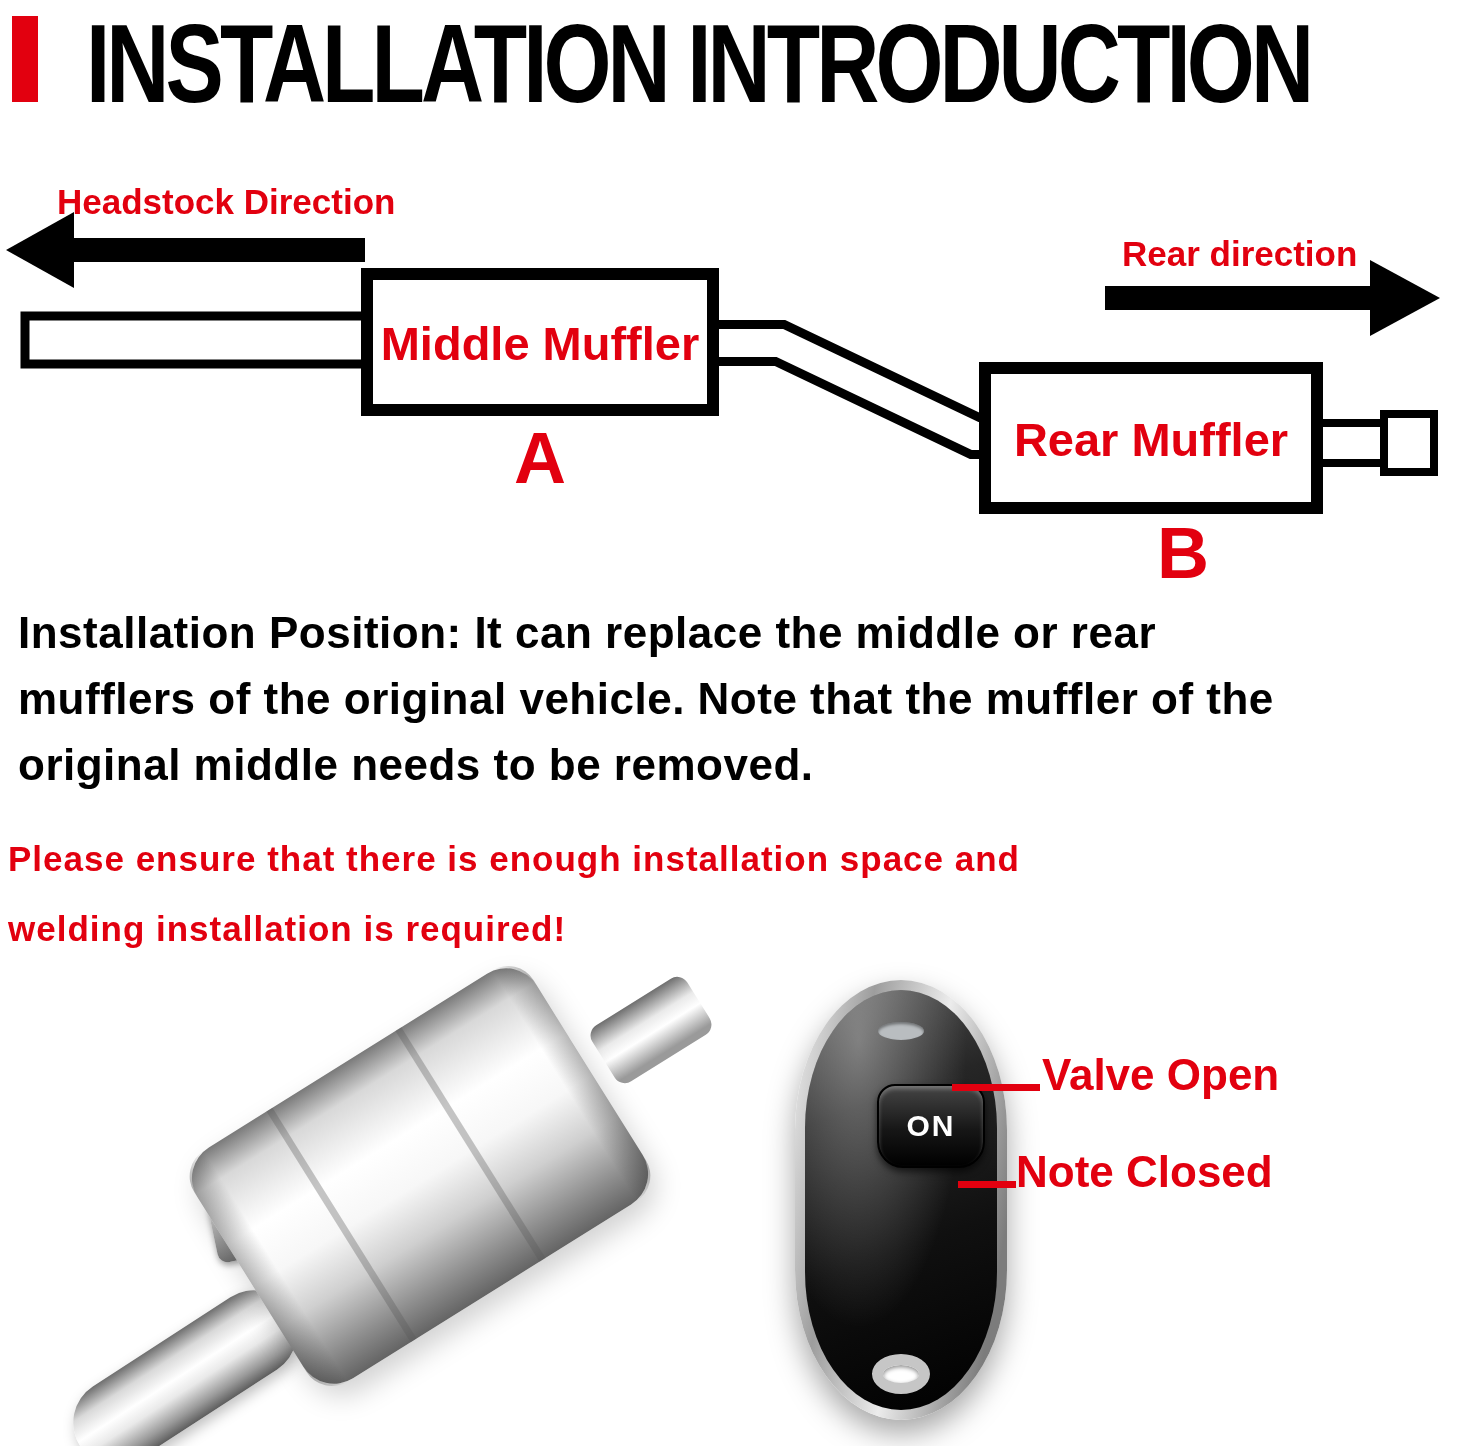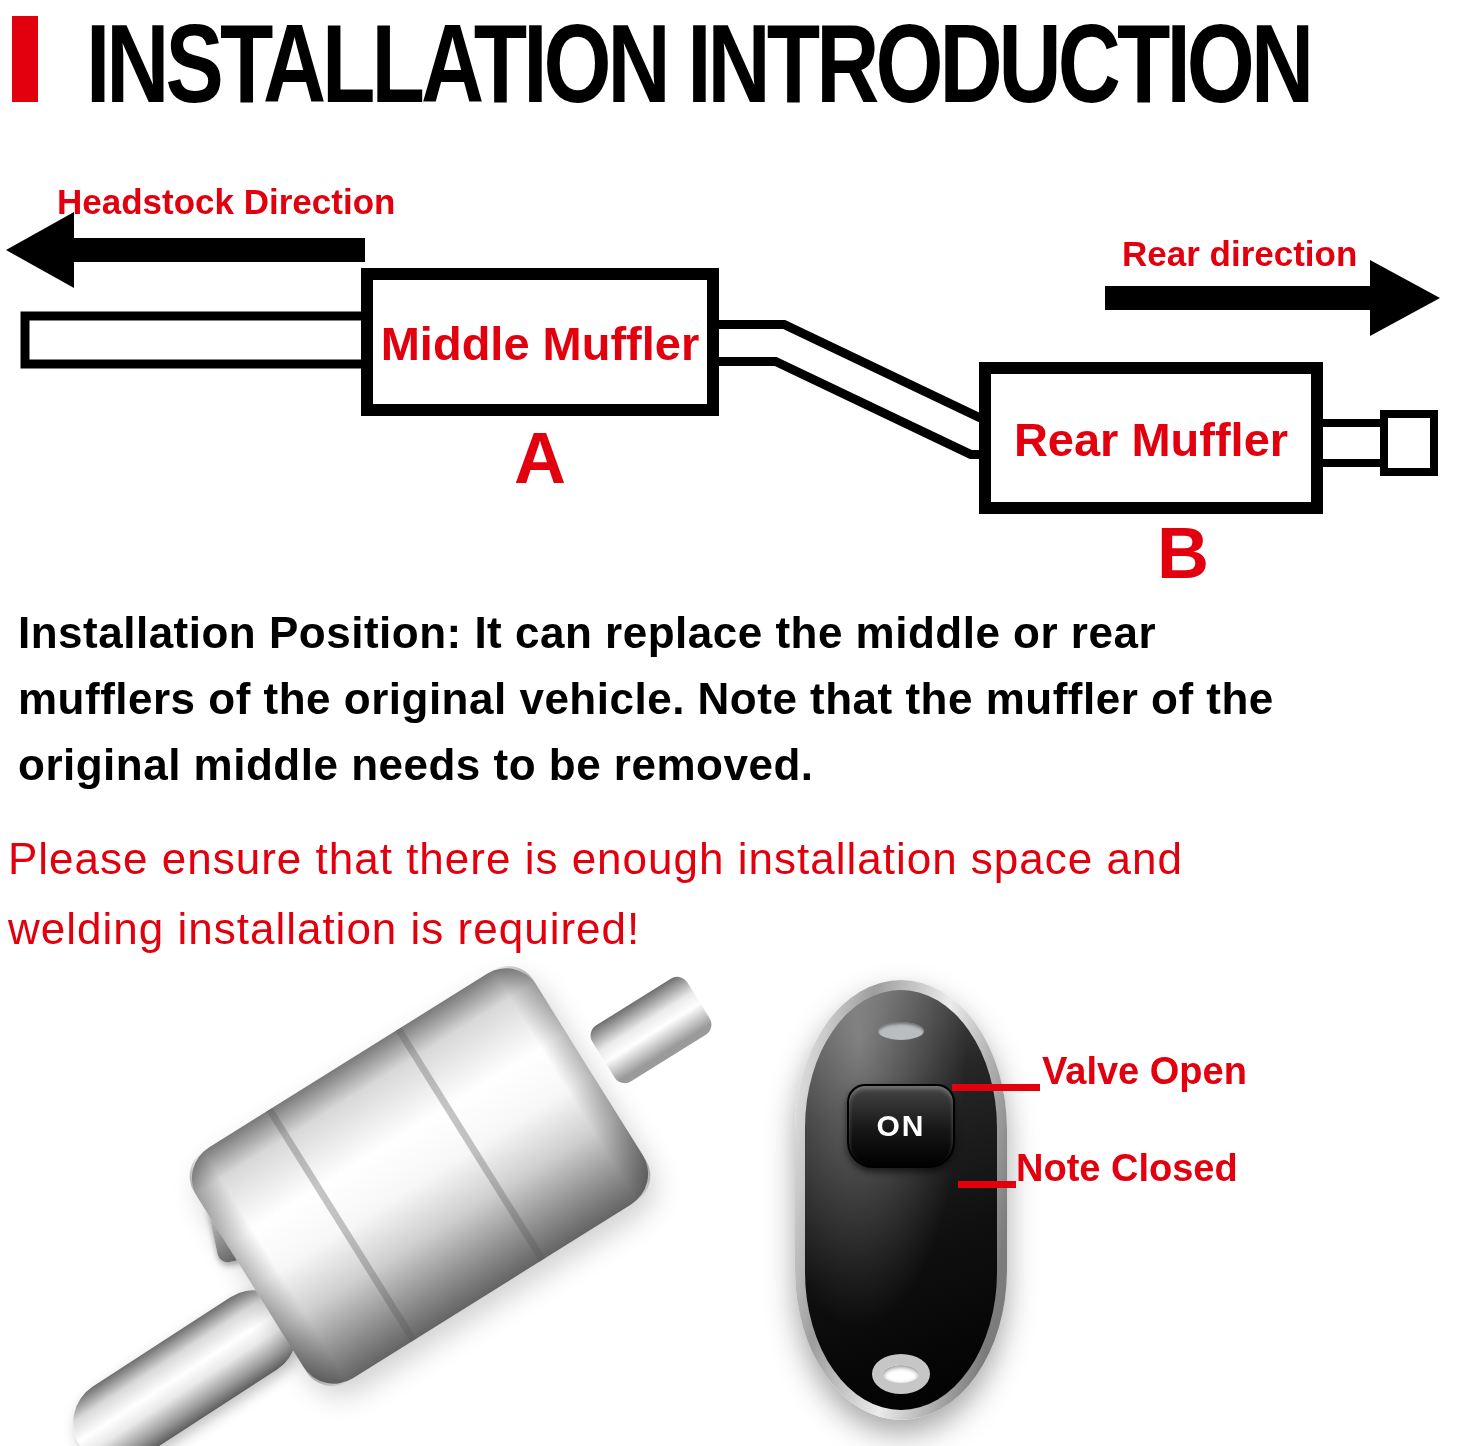--- a/index.html
+++ b/index.html
@@ -13,21 +13,21 @@
     font-weight:bold; letter-spacing:-5px; color:#000; white-space:nowrap;
     transform:scaleX(0.78); transform-origin:left top; }
 
   
   .diagram-svg { position:absolute; left:0; top:168px; width:1464px; height:432px; }
   .diagram-svg text { font-family:"Liberation Sans", sans-serif; font-weight:bold; fill:var(--red); }
 
   
   .p-black { position:absolute; left:8px; top:600px; color:#000; font-weight:bold; font-size:44px;
     line-height:66px; letter-spacing:0.5px; white-space:nowrap;margin-left:10px; }
-  .p-red { position:absolute; left:8px; top:824px; color:var(--red); font-weight:normal; font-size:44px;
+  .p-red { position:absolute; left:8px; top:824px; color:var(--red); font-weight:bold; font-size:35px;
     line-height:70px; letter-spacing:1px; white-space:nowrap; }
 
   
   .muffler-scene { position:absolute; left:30px; top:945px; width:700px; height:500px; }
   .pipe-inlet { position:absolute; left:30px; top:390px; width:250px; height:86px; border-radius:43px;
     transform:rotate(-33deg);
     background:linear-gradient(180deg,#6f6f6f 0%,#d9d9d9 22%,#ffffff 45%,#e9e9e9 62%,#9a9a9a 85%,#5d5d5d 100%);
     box-shadow:0 6px 14px rgba(0,0,0,.25); }
   .pipe-clamp { position:absolute; left:243px; top:310px; width:26px; height:96px; transform:rotate(-33deg);
     background:linear-gradient(180deg,#bbb,#777); border-radius:6px; }
@@ -63,29 +63,29 @@
     background:linear-gradient(160deg,#555 0%,#262626 28%,#101010 60%,#000 100%); overflow:hidden; }
   .remote-gloss { position:absolute; left:0; top:0; width:100%; height:100%;
     background:radial-gradient(ellipse at 28% 12%, rgba(255,255,255,.35), rgba(255,255,255,0) 55%); }
   .remote-led { position:absolute; left:50%; top:32px; transform:translateX(-50%);
     width:46px; height:18px; border-radius:50%; background:#b9bdc0; box-shadow:inset 0 2px 3px rgba(0,0,0,.4); }
   .remote-btn { position:absolute; left:50%; transform:translateX(-50%); width:108px; height:84px;
     border-radius:18px 18px 26px 26px; border:2px solid #000; color:#fff; font-weight:bold; font-size:30px;
     letter-spacing:2px; display:flex; align-items:center; justify-content:center;
     background:linear-gradient(180deg,#454545,#161616 55%,#000);
     box-shadow:inset 0 3px 4px rgba(255,255,255,.28), 0 4px 7px rgba(0,0,0,.6); }
-  .btn-on { top:94px; } .btn-off { top:188px; }
+  .btn-on { top:94px;margin-left:30px; } .btn-off { top:188px; }
   .remote-hole { position:absolute; left:50%; bottom:16px; transform:translateX(-50%);
     width:58px; height:40px; border-radius:50%; background:#fff; border:11px solid #c6c6c6;
     box-shadow:inset 0 2px 4px rgba(0,0,0,.45); }
 
   .callout-line { position:absolute; height:7px; background:var(--red); }
   .line-open { left:952px; top:1084px; width:88px; }
   .line-closed { left:958px; top:1181px; width:58px; }
-  .callout-label { position:absolute; color:var(--red); font-weight:bold; font-size:38px; white-space:nowrap; }
+  .callout-label { position:absolute; color:var(--red); font-weight:bold; font-size:44px; white-space:nowrap; }
   .valve-open-label { left:1042px; top:1050px; }
   .valve-closed-label { left:1016px; top:1147px; }
 </style>
 </head>
 <body>
 
 <div class="page">
 
   <div class="title-bar"></div>
   <h1 class="page-title">INSTALLATION INTRODUCTION</h1>

